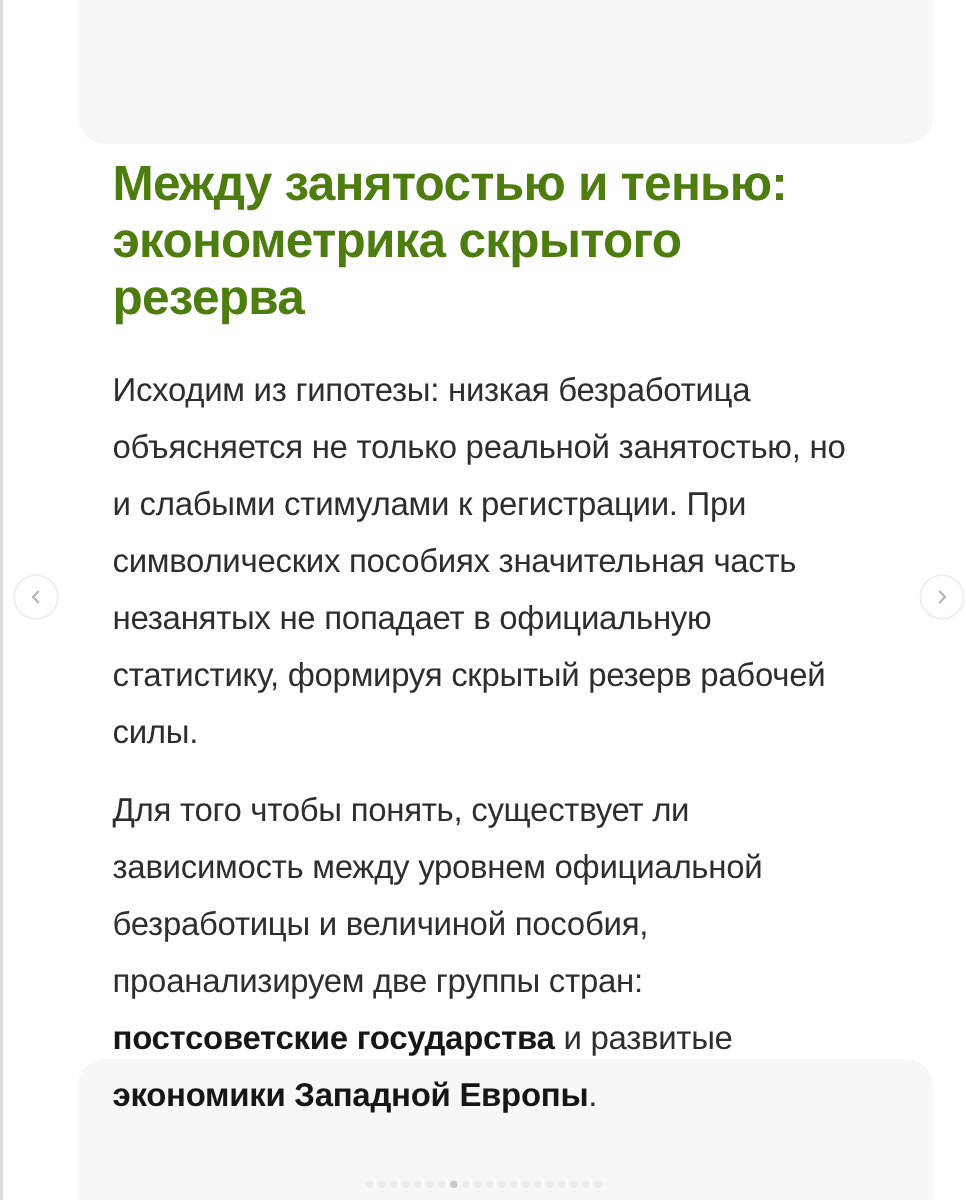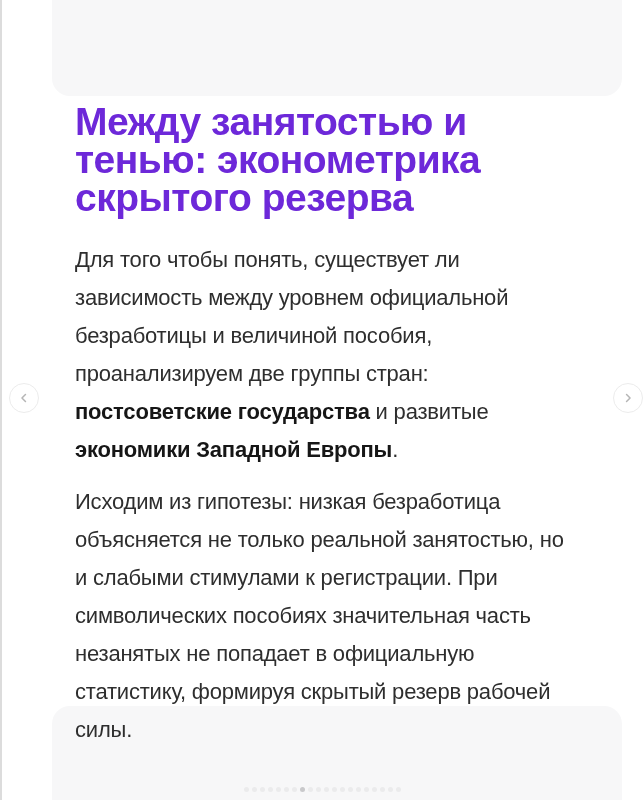--- a/index.html
+++ b/index.html
@@ -28,25 +28,25 @@
   .preview-card.top    { top: -28px;  height: 124px; }
   .preview-card.bottom { top: 706px;  height: 120px; }
 
   .content {
     position: absolute;
     left: 75px; top: 103px;
     width: 490px;
   }
   .title {
     margin: 0 0 24px 0;
-    font-size: 39px;
+    font-size: 33px;
     line-height: 38px;
     font-weight: 700;
     letter-spacing: -0.5px;
-    color: #6d28d9;
+    color: #4d7c0f;
   }
   .body-text {
     margin: 0;
     font-size: 22px;
     line-height: 38px;
     letter-spacing: -0.2px;
     color: #2e2e2e;
   }
   .body-text + .body-text { margin-top: 14px; }
   .body-text strong { font-weight: 700; color: #161616; }
@@ -87,22 +87,22 @@
 </head>
 <body>
 
 <div class="edge-line"></div>
 
 <div class="preview-card top"></div>
 <div class="preview-card bottom"></div>
 
 <div class="content">
   <h1 class="title">Между занятостью и тенью: эконометрика скрытого резерва</h1>
+  <p class="body-text">Исходим из гипотезы: низкая безработица объясняется не только реальной занятостью, но и слабыми стимулами к регистрации. При символических пособиях значительная часть незанятых не попадает в официальную статистику, формируя скрытый резерв рабочей силы.</p>
   <p class="body-text"><span>Для того чтобы понять, существует ли зависимость между уровнем официальной безработицы и величиной пособия, проанализируем две группы стран: </span><strong>постсоветские государства</strong><span> и развитые </span><strong>экономики Западной Европы</strong><span>.</span></p>
-  <p class="body-text">Исходим из гипотезы: низкая безработица объясняется не только реальной занятостью, но и слабыми стимулами к регистрации. При символических пособиях значительная часть незанятых не попадает в официальную статистику, формируя скрытый резерв рабочей силы.</p>
 </div>
 
 <button class="nav-btn prev">
   <span>
     <svg width="14" height="14" viewBox="0 0 24 24">
       <polyline points="14.5 6 8.5 12 14.5 18" fill="none" stroke="#b5b5b5" stroke-width="2.6" stroke-linecap="round" stroke-linejoin="round"></polyline>
     </svg>
   </span>
 </button>
 

